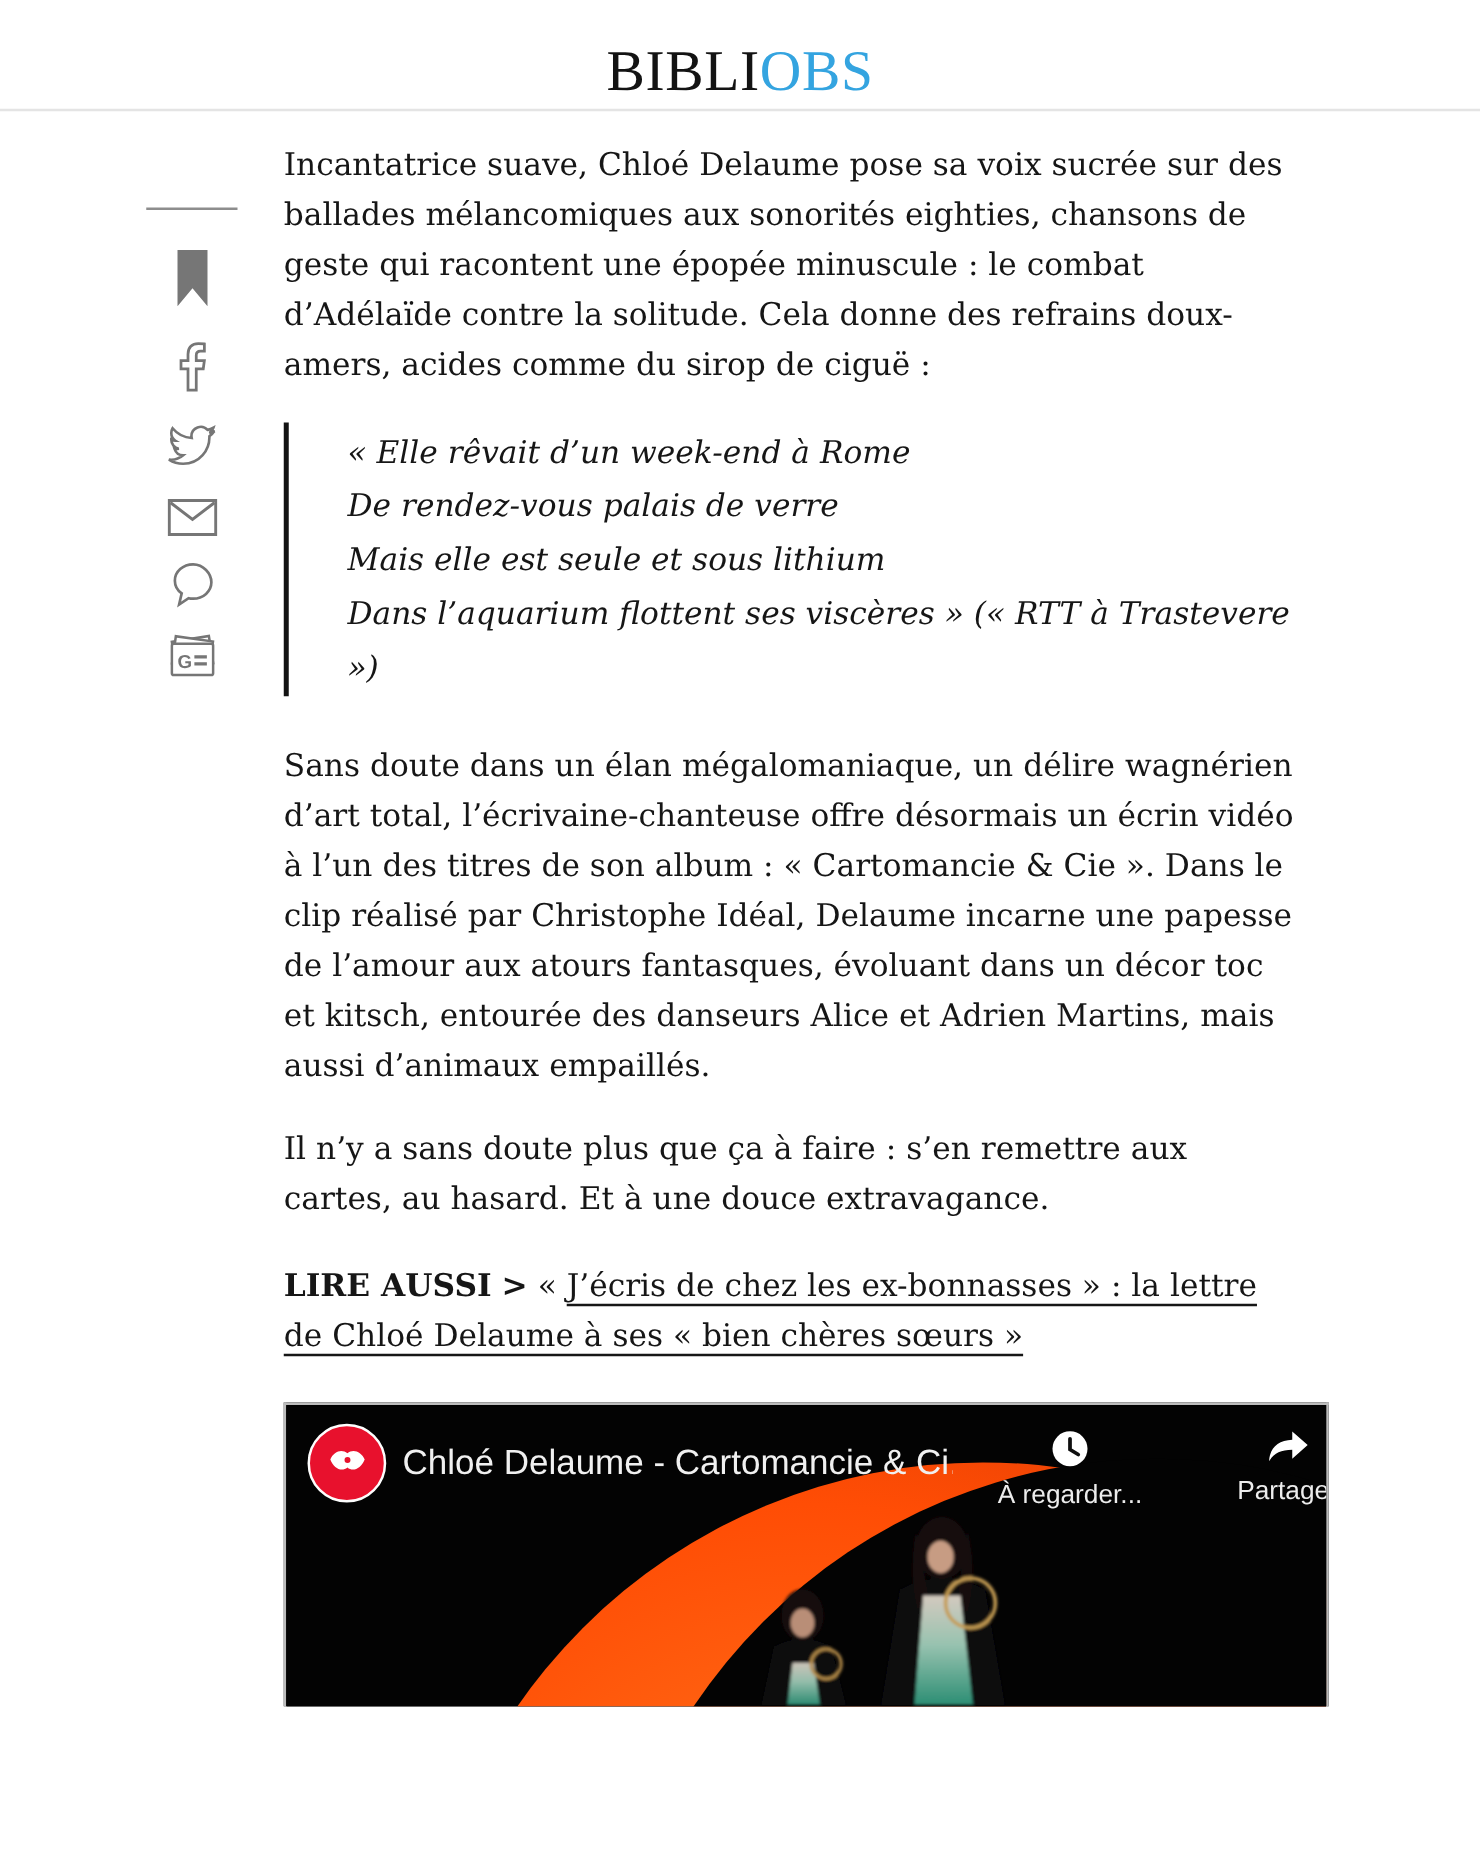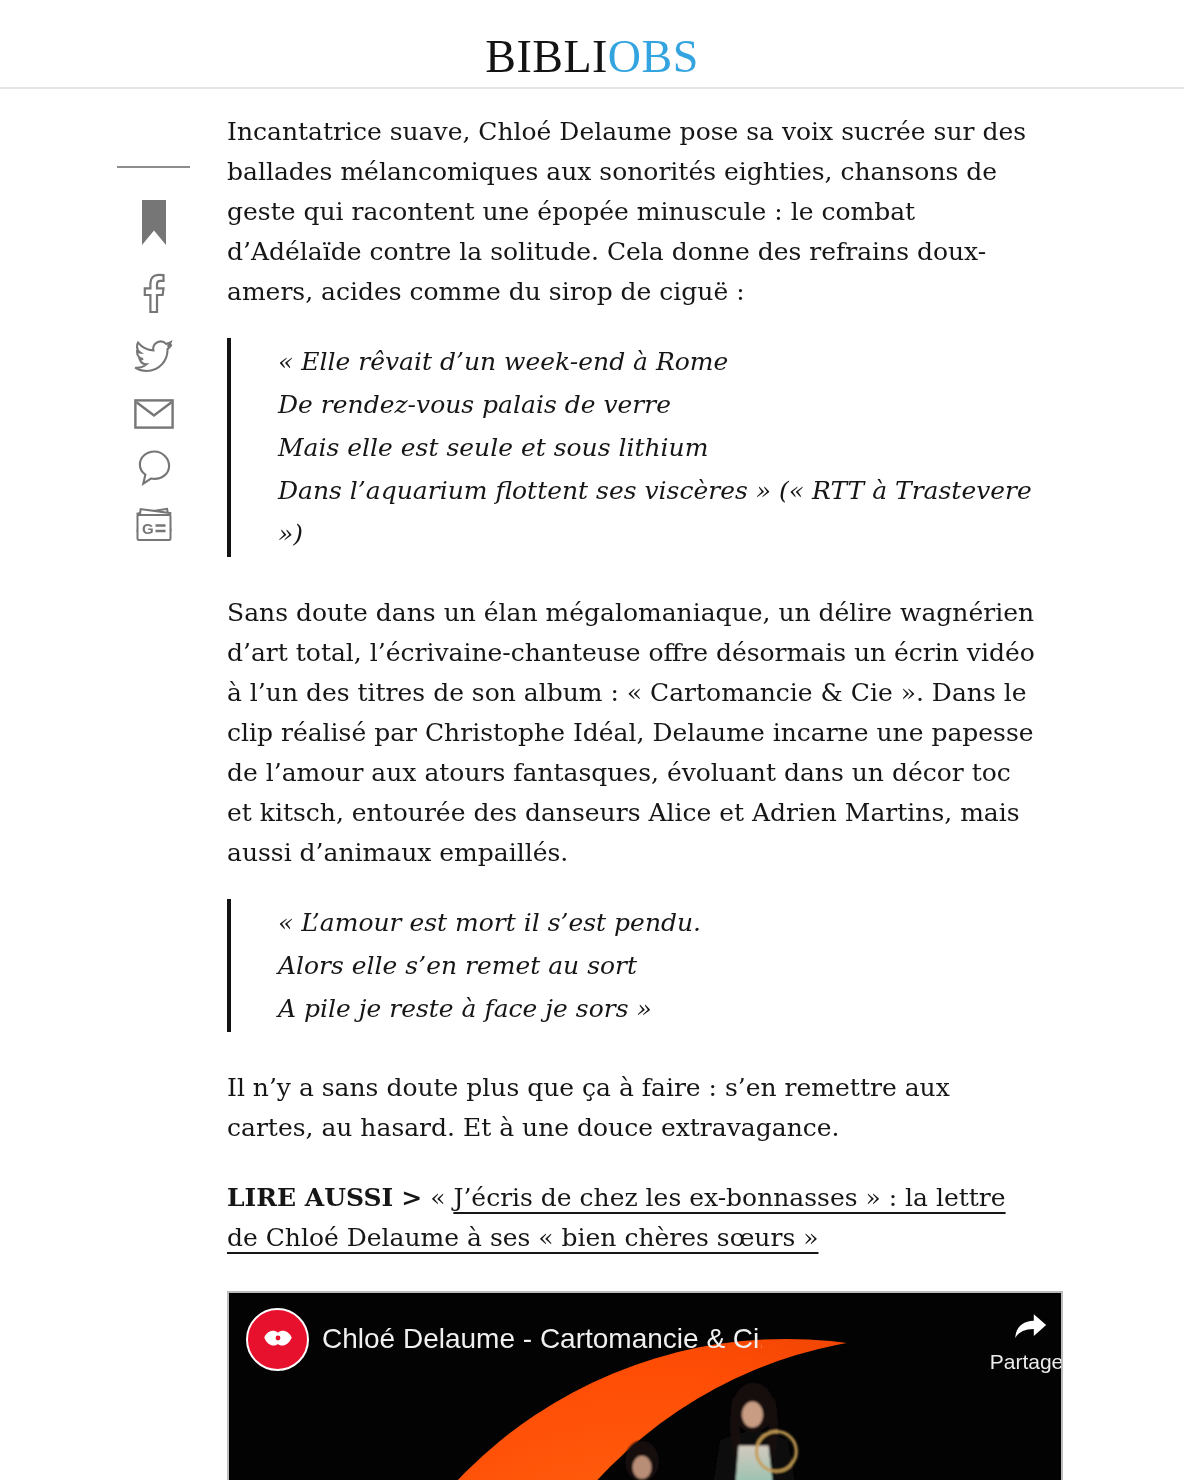--- a/index.html
+++ b/index.html
@@ -180,23 +180,20 @@
 <main class="article">
   <p class="body">Incantatrice suave, Chloé Delaume pose sa voix sucrée sur des ballades mélancomiques aux sonorités eighties, chansons de geste qui racontent une épopée minuscule : le combat d’Adélaïde contre la solitude. Cela donne des refrains doux-amers, acides comme du sirop de ciguë :</p>
 
   <blockquote>« Elle rêvait d’un week-end à Rome
 De rendez-vous palais de verre
 Mais elle est seule et sous lithium
 Dans l’aquarium flottent ses viscères » (« RTT à Trastevere »)</blockquote>
 
   <p class="body">Sans doute dans un élan mégalomaniaque, un délire wagnérien d’art total, l’écrivaine-chanteuse offre désormais un écrin vidéo à l’un des titres de son album : « Cartomancie &amp; Cie ». Dans le clip réalisé par Christophe Idéal, Delaume incarne une papesse de l’amour aux atours fantasques, évoluant dans un décor toc et kitsch, entourée des danseurs Alice et Adrien Martins, mais aussi d’animaux empaillés.</p>
 
-  <blockquote>« L’amour est mort il s’est pendu.
-Alors elle s’en remet au sort
-A pile je reste à face je sors »</blockquote>
 
   <p class="body">Il n’y a sans doute plus que ça à faire : s’en remettre aux cartes, au hasard. Et à une douce extravagance.</p>
 
   <p class="read-also"><span class="label">LIRE AUSSI</span>
     <span class="arrow">&gt;</span>
     <span>« </span><a>J’écris de chez les ex-bonnasses » : la lettre de Chloé Delaume à ses « bien chères sœurs »</a></p>
 
   <div class="video-wrap">
     <div class="video">
 
@@ -244,20 +241,27 @@
         <span>
           <svg width="44" height="44" viewBox="0 0 48 48">
             <path d="M9 23.5C12 16.5 19 14 23.9 18.2 28.8 14 35.8 16.5 39 23.5 35.8 31.5 28.8 34.5 23.9 30.5 19 34.5 12 31.5 9 23.5Z" fill="#ffffff"></path>
             <circle cx="24" cy="24" r="2.6" fill="#e8112d"></circle>
           </svg>
         </span>
       </div>
 
       <div class="yt-title">Chloé Delaume - Cartomancie &amp; Ci...</div>
 
+      <div class="yt-action act-watch">
+        <svg width="32" height="32" viewBox="0 0 32 32">
+          <circle cx="16" cy="16" r="14" fill="#ffffff"></circle>
+          <path d="M16 8v8.6l6.6 4" fill="none" stroke="#0f0f0f" stroke-width="3" stroke-linecap="round"></path>
+        </svg>
+        <span>À regarder...</span>
+      </div>
 
       <div class="yt-action act-share">
         <svg width="38" height="29" viewBox="0 0 40 30">
           <path d="M24 2l13 11.5L24 25v-7.5C14 17.5 8 21 4.5 27 5 16 12 9.5 24 9V2z" fill="#ffffff"></path>
         </svg>
         <span>Partager</span>
       </div>
 
     </div>
   </div>

